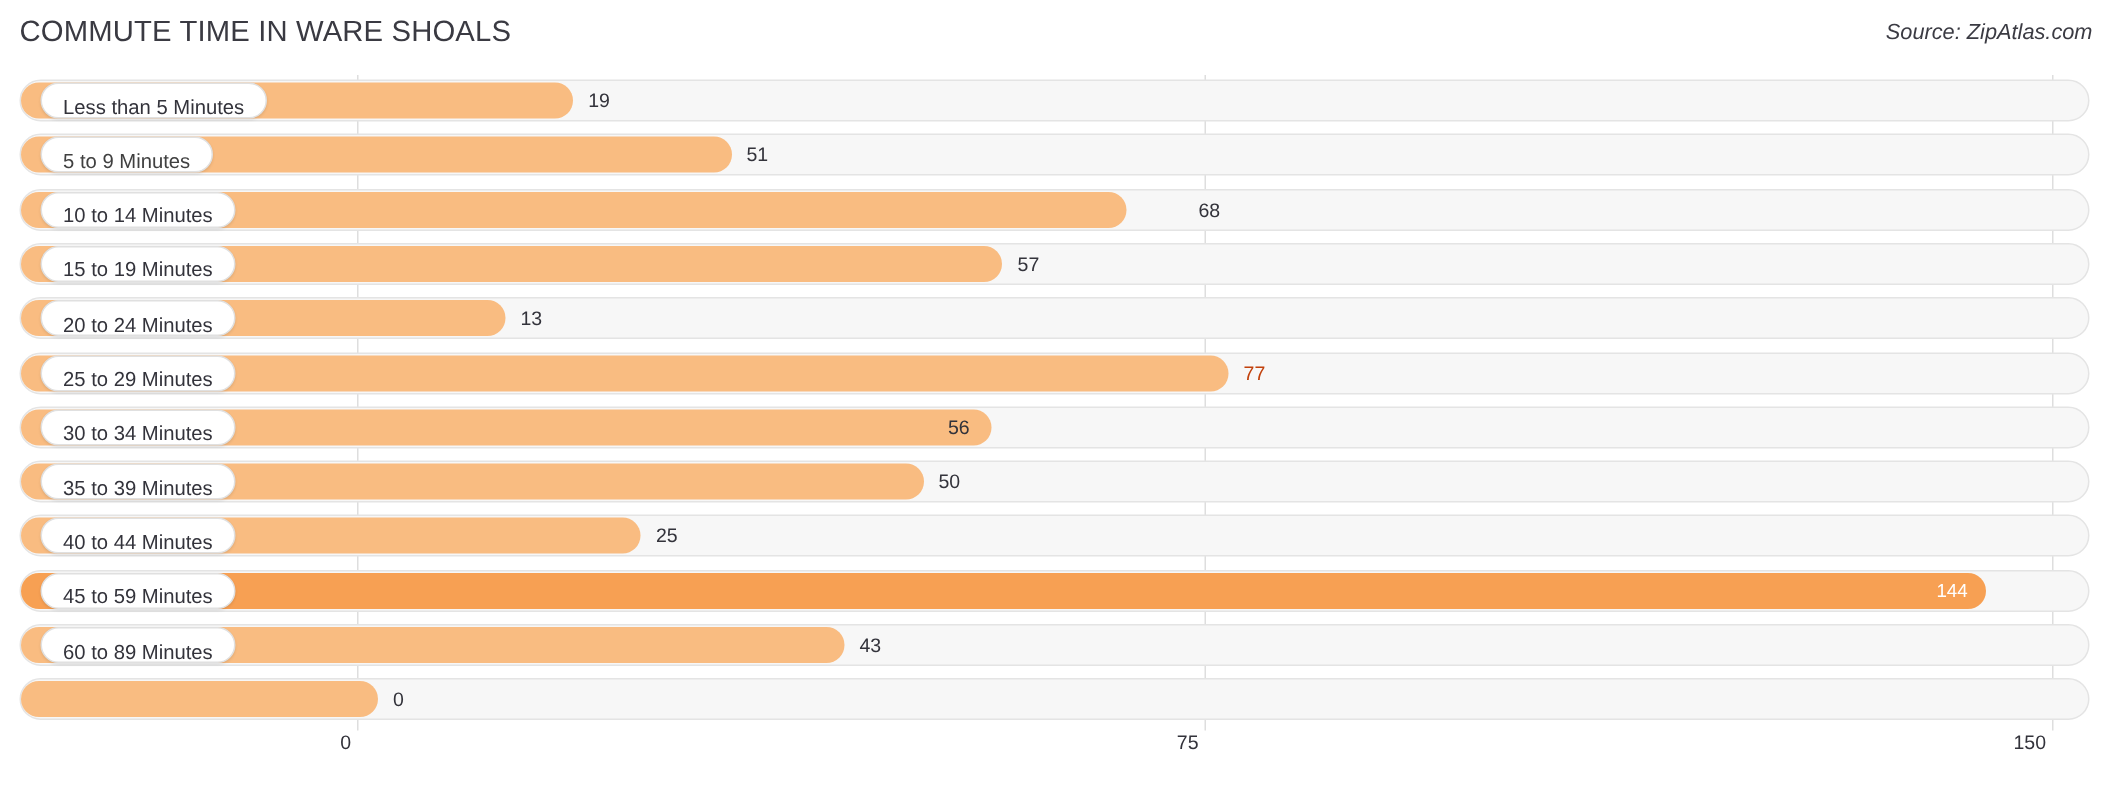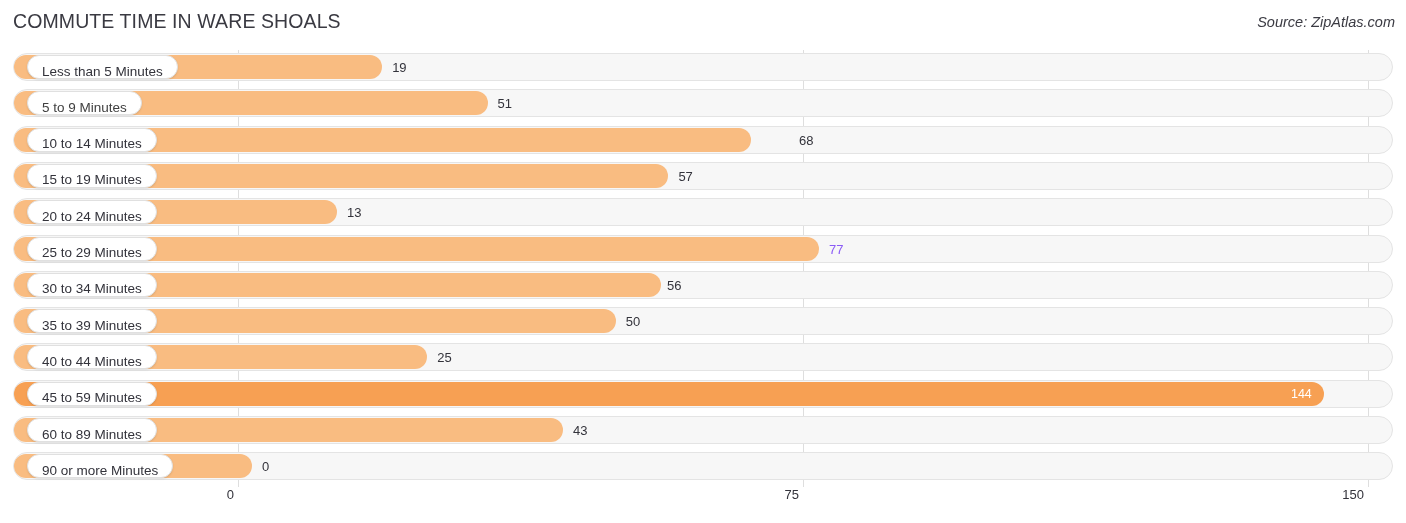--- a/index.html
+++ b/index.html
@@ -189,29 +189,29 @@
         <div class="track" style="background: rgb(247, 247, 247);"></div>
         <div class="bar" style="width: 322.933px; background: rgb(249, 188, 129);"></div>
         <div class="value" style="left: 333.933px; color: rgb(51, 51, 59);">13</div>
         <div class="pill">
           <span class="pill-label" style="color: rgb(51, 51, 59);">20 to 24 Minutes</span>
         </div>
       </div>
       <div class="row" style="top: 184.5px;">
         <div class="track" style="background: rgb(247, 247, 247);"></div>
         <div class="bar" style="width: 805.067px; background: rgb(249, 188, 129);"></div>
-        <div class="value" style="left: 816.067px; color: #8b5cf6;">77</div>
+        <div class="value" style="left: 816.067px; color: #c2410c;">77</div>
         <div class="pill">
           <span class="pill-label" style="color: rgb(51, 51, 59);">25 to 29 Minutes</span>
         </div>
       </div>
       <div class="row" style="top: 220.8px;">
         <div class="track" style="background: rgb(247, 247, 247);"></div>
         <div class="bar" style="width: 646.867px; background: rgb(249, 188, 129);"></div>
-        <div class="value" style="left: 654px; color: rgb(51, 51, 59);">56</div>
+        <div class="value" style="left: 619px; color: rgb(51, 51, 59);">56</div>
         <div class="pill">
           <span class="pill-label" style="color: rgb(51, 51, 59);">30 to 34 Minutes</span>
         </div>
       </div>
       <div class="row" style="top: 257.1px;">
         <div class="track" style="background: rgb(247, 247, 247);"></div>
         <div class="bar" style="width: 601.667px; background: rgb(249, 188, 129);"></div>
         <div class="value" style="left: 612.667px; color: rgb(51, 51, 59);">50</div>
         <div class="pill">
           <span class="pill-label" style="color: rgb(51, 51, 59);">35 to 39 Minutes</span>
@@ -239,23 +239,20 @@
         <div class="bar" style="width: 548.933px; background: rgb(249, 188, 129);"></div>
         <div class="value" style="left: 559.933px; color: rgb(51, 51, 59);">43</div>
         <div class="pill">
           <span class="pill-label" style="color: rgb(51, 51, 59);">60 to 89 Minutes</span>
         </div>
       </div>
       <div class="row" style="top: 402.3px;">
         <div class="track" style="background: rgb(247, 247, 247);"></div>
         <div class="bar" style="width: 238px; background: rgb(249, 188, 129);"></div>
         <div class="value" style="left: 249px; color: rgb(51, 51, 59);">0</div>
-        <div class="pill">
-          <span class="pill-label" style="color: rgb(51, 51, 59);">90 or more Minutes</span>
-        </div>
       </div>
     </div>
 
   <div id="axis">
       <div class="tick-label" style="left: 234px; color: rgb(51, 51, 59);">0</div>
       <div class="tick-label" style="left: 799px; color: rgb(51, 51, 59); text-align: center;">75</div>
       <div class="tick-label" style="left: 1364px; color: rgb(51, 51, 59);">150</div>
     </div>
 
 </div>

